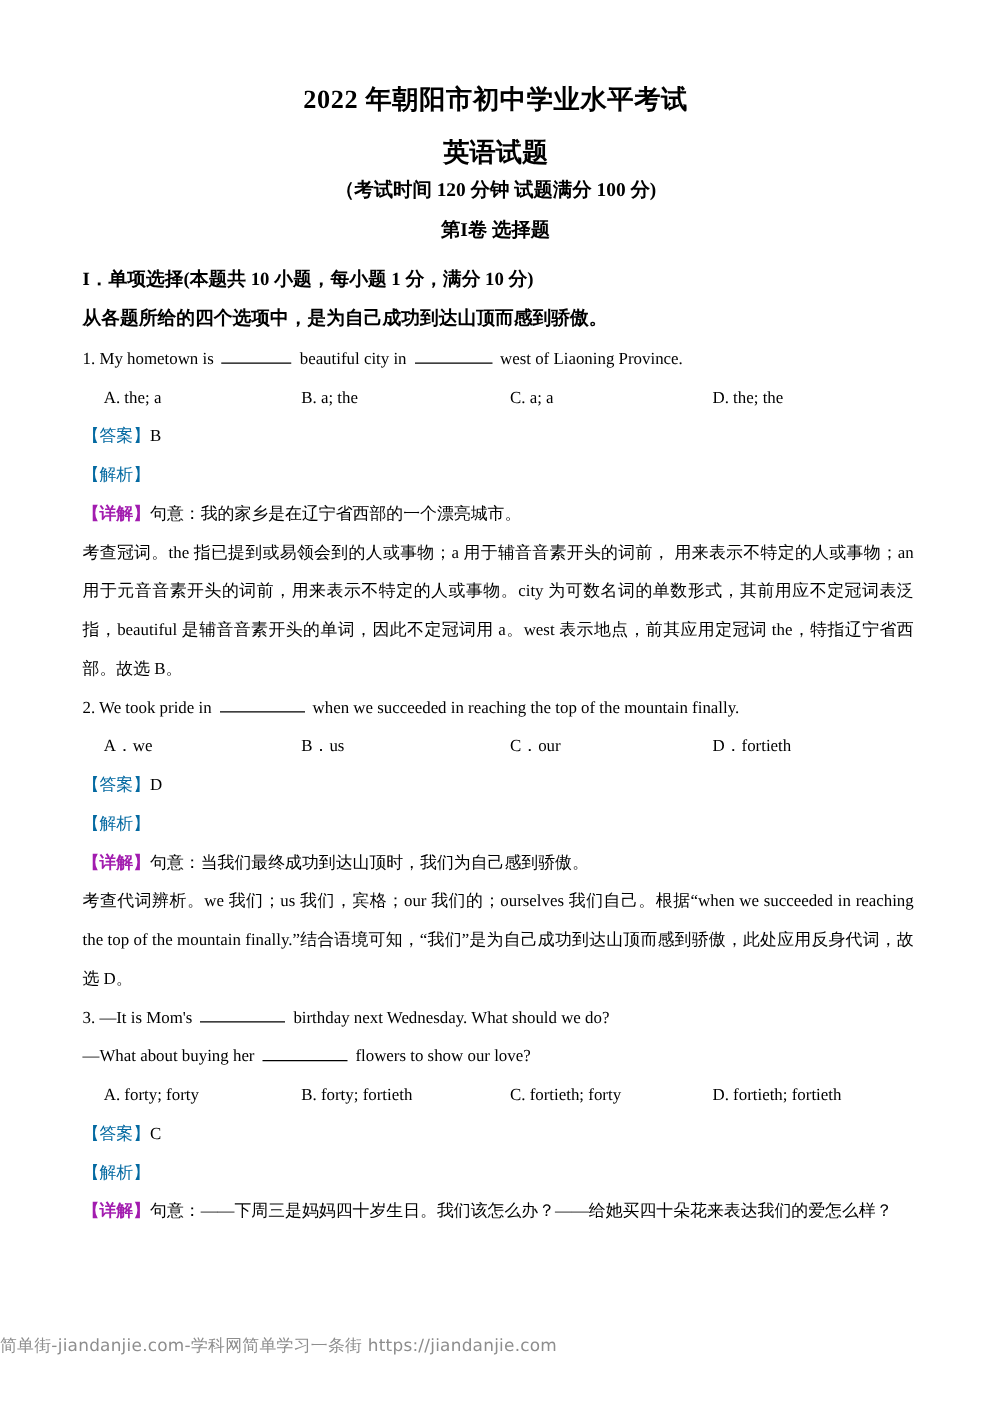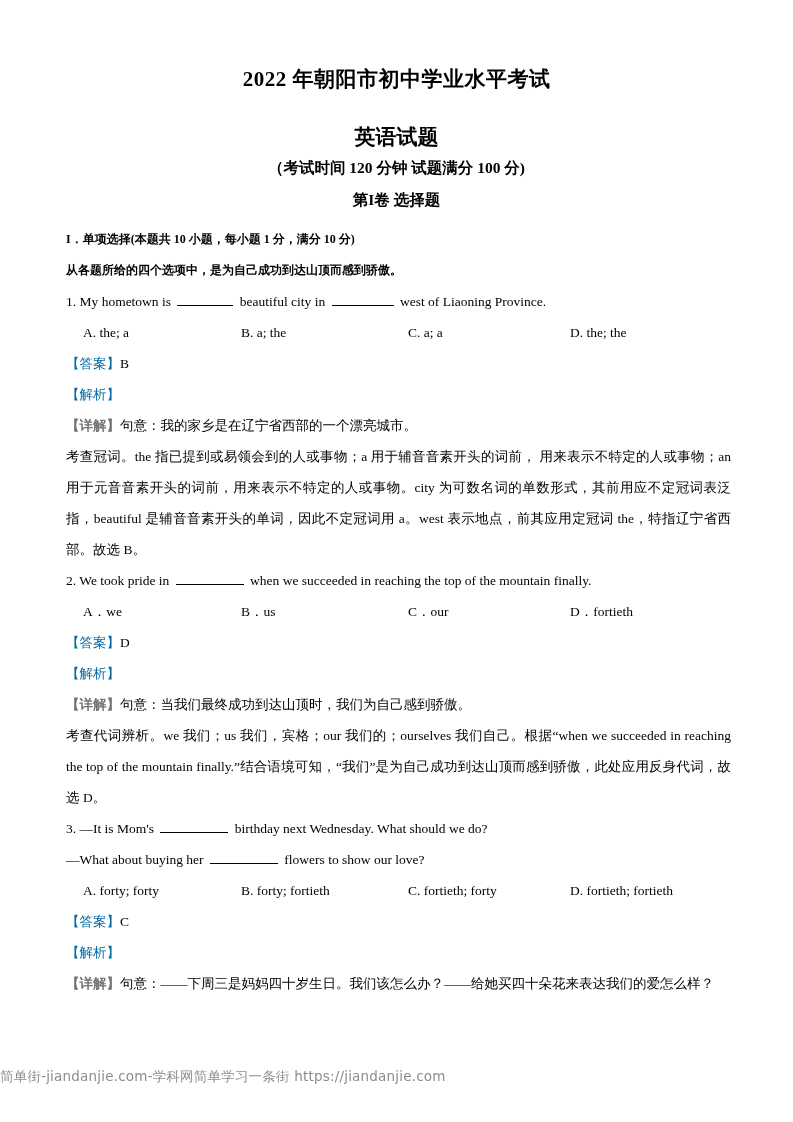--- a/index.html
+++ b/index.html
@@ -32,40 +32,40 @@
   .doc-title {
     font-size: 21px;
     font-weight: bold;
     letter-spacing: 0.5px;
     line-height: 34px;
   }
   .doc-subtitle {
     font-size: 21px;
     font-weight: bold;
     line-height: 34px;
-    margin-top: 24px;
+    margin-top: 9px;
   }
   .exam-meta {
     font-size: 15.5px;
     font-weight: bold;
     line-height: 28px;
   }
   .paper-part {
     font-size: 15.5px;
     font-weight: bold;
     line-height: 26px;
     margin-top: 5px;
   }
 
   
   .content {
     padding: 0 62px 0 66px;
   }
   .section-head {
-    font-size: 12px;
+    font-size: 15px;
     font-weight: bold;
     line-height: 31px;
     margin-top: 11px;
   }
   .section-head.second {
     margin-top: 0;
   }
 
   .q-line {
     font-size: 13.5px;
@@ -101,21 +101,21 @@
   .opt-d { left: 492px; }
 
   .tag-line {
     font-size: 13.5px;
     line-height: 31px;
   }
   .tag {
     color: #0369a1;
   }
   .tag-dark {
-    color: #737373;
+    color: #a21caf;
     font-weight: bold;
   }
   .para {
     font-size: 13.5px;
     line-height: 31px;
     text-align: justify;
     text-justify: inter-ideograph;
   }
 
   

